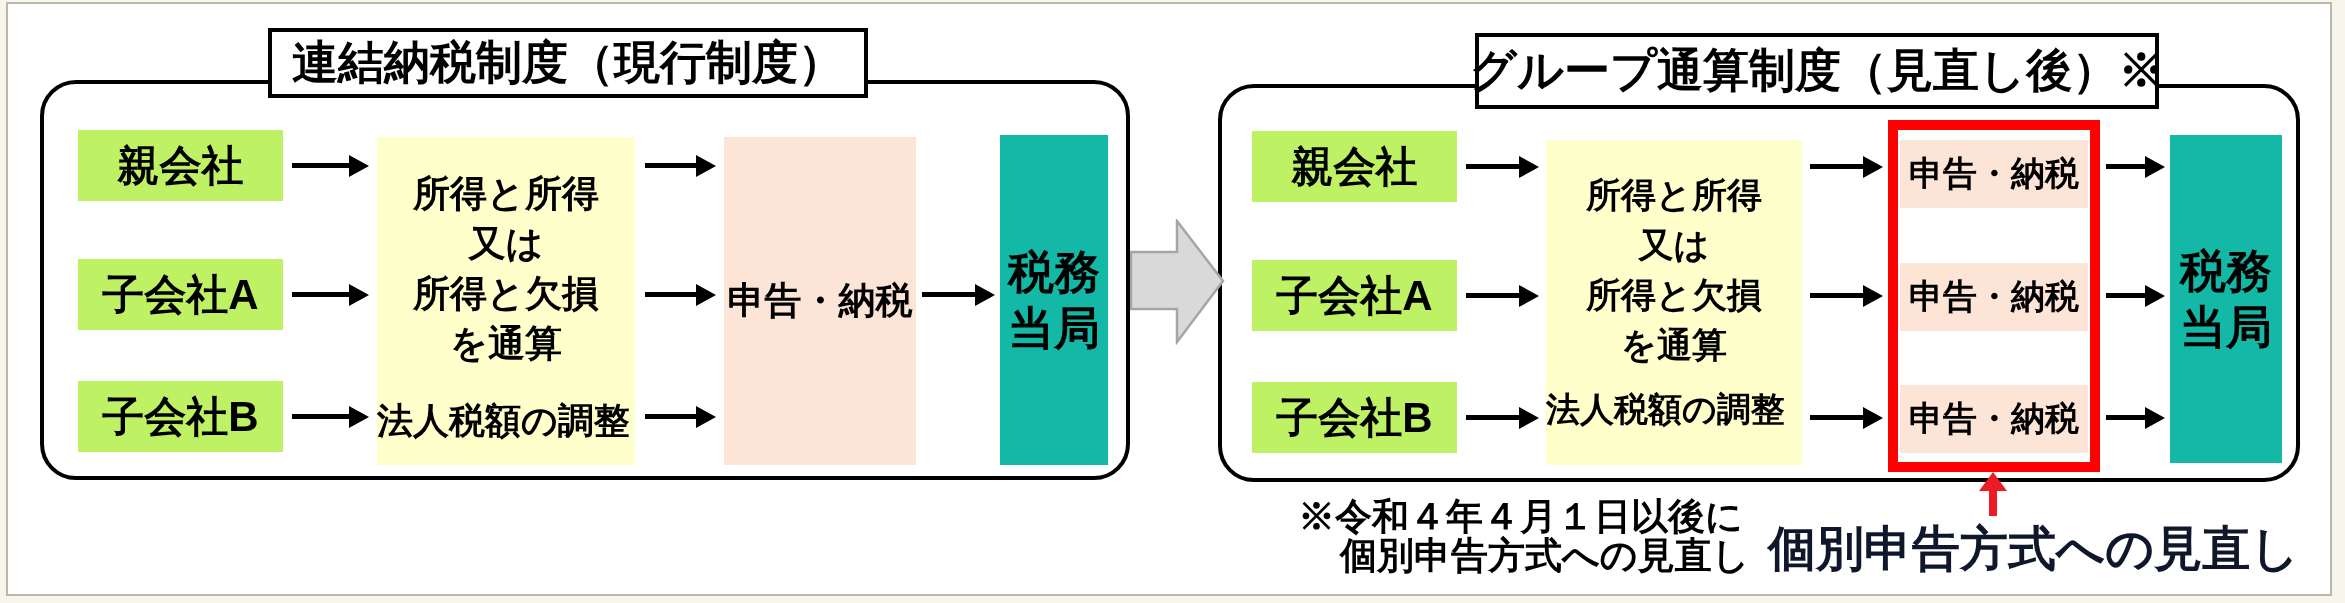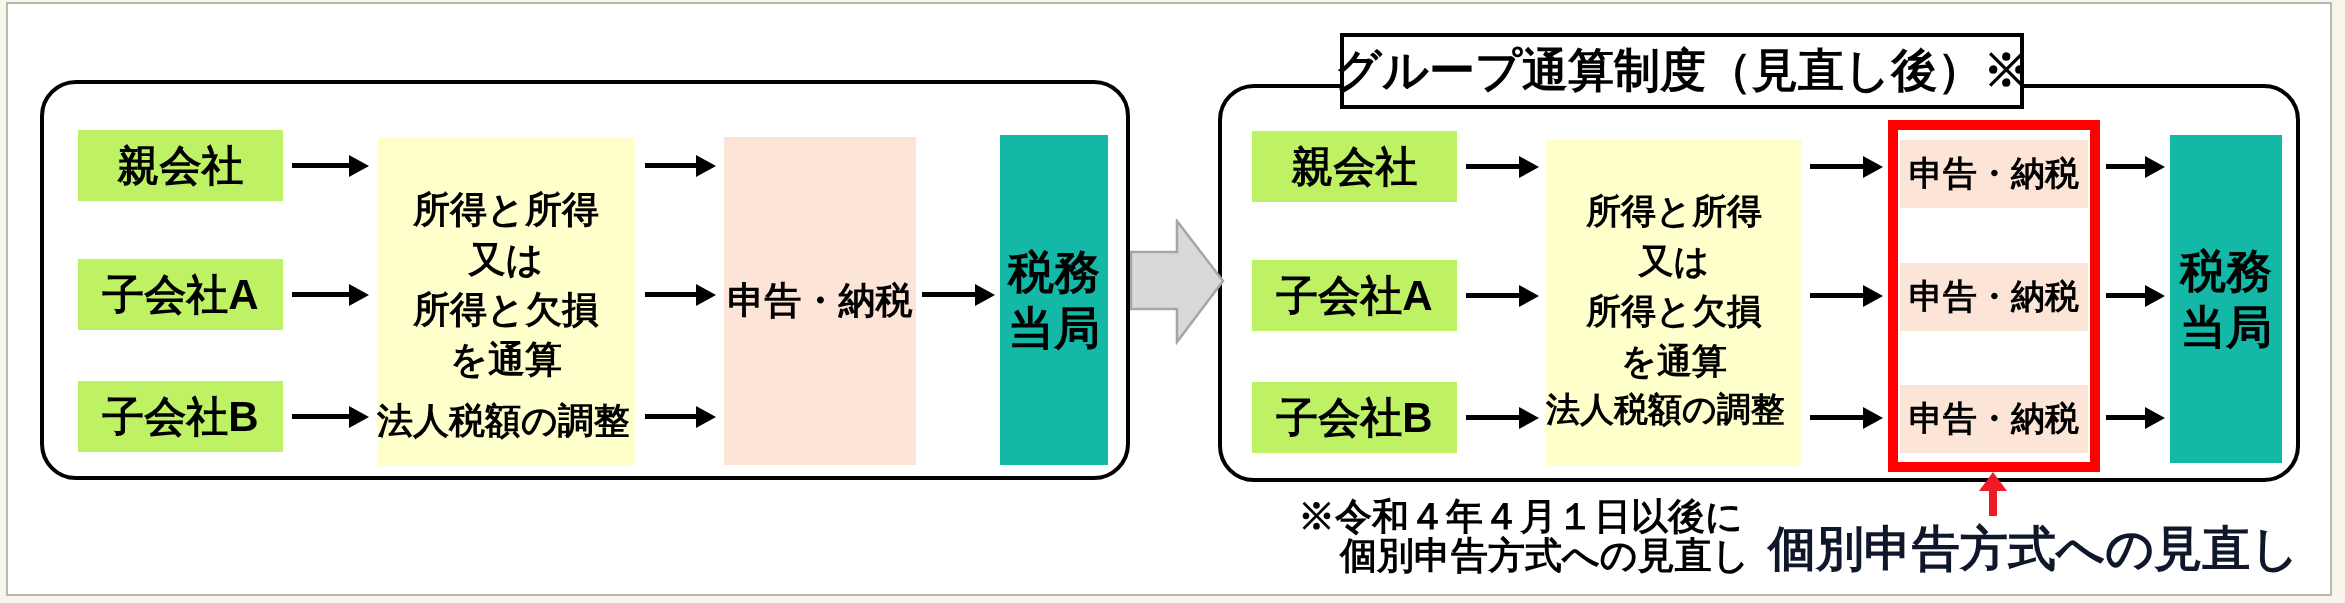--- a/index.html
+++ b/index.html
@@ -46,21 +46,21 @@
     z-index:3;
   }
   .yellowbox{
     position:absolute;box-sizing:border-box;
     background:#ffffcc;
     z-index:2;
   }
   .yellowbox .block1{
     position:absolute;left:0;right:0;
     text-align:center;
-    font-size:37px;line-height:50px;margin-top:16px;
+    font-size:37px;line-height:50px;
   }
   .yellowbox .block2{
     position:absolute;left:0;right:0;
     text-align:left;
     font-size:36px;line-height:40px;
     white-space:nowrap;
   }
   .peachbox{
     position:absolute;box-sizing:border-box;
     background:#fce4d6;
@@ -116,20 +116,21 @@
   }
 </style>
 </head>
 <body>
 
 <div class="stage">
   <div class="card"></div>
 
   <div class="panel" style="left:40px;top:80px;width:1090px;height:400px"></div>
 
+  <div class="title-box" style="left:268px;top:28px;width:600px;height:70px">連結納税制度（現行制度）</div>
 
   <div class="company" style="left:78px;top:130px;width:205px;height:71px">親会社</div>
   <div class="company" style="left:78px;top:259px;width:205px;height:71px">子会社A</div>
   <div class="company" style="left:78px;top:381px;width:205px;height:71px">子会社B</div>
 
   <div class="harrow" style="left:292px;top:163px;width:58px"></div>
   <div class="harrow" style="left:292px;top:292px;width:58px"></div>
   <div class="harrow" style="left:292px;top:414px;width:58px"></div>
 
   <div class="yellowbox" style="left:377px;top:137px;width:258px;height:328px">
@@ -154,21 +155,21 @@
     <div>税務</div>
     <div>当局</div>
   </div>
 
   <svg class="abs" style="left:1130px;top:219px;z-index:4" width="96" height="126" viewBox="0 0 96 126">
     <polygon points="1,33 47,33 47,2 93,62 47,123 47,90 1,90" fill="#d9d9d9" stroke="#a6a6a6" stroke-width="2.5"></polygon>
   </svg>
 
   <div class="panel" style="left:1218px;top:84px;width:1082px;height:398px"></div>
 
-  <div class="title-box" style="left:1340px;top:33px;width:684px;height:76px">グループ通算制度（見直し後）※</div>
+  <div class="title-box" style="left:1475px;top:33px;width:684px;height:76px">グループ通算制度（見直し後）※</div>
 
   <div class="company" style="left:1252px;top:131px;width:205px;height:71px">親会社</div>
   <div class="company" style="left:1252px;top:260px;width:205px;height:71px">子会社A</div>
   <div class="company" style="left:1252px;top:382px;width:205px;height:71px">子会社B</div>
 
   <div class="harrow" style="left:1466px;top:164px;width:54px"></div>
   <div class="harrow" style="left:1466px;top:293px;width:54px"></div>
   <div class="harrow" style="left:1466px;top:415px;width:54px"></div>
 
   <div class="yellowbox" style="left:1546px;top:140px;width:256px;height:325px">

